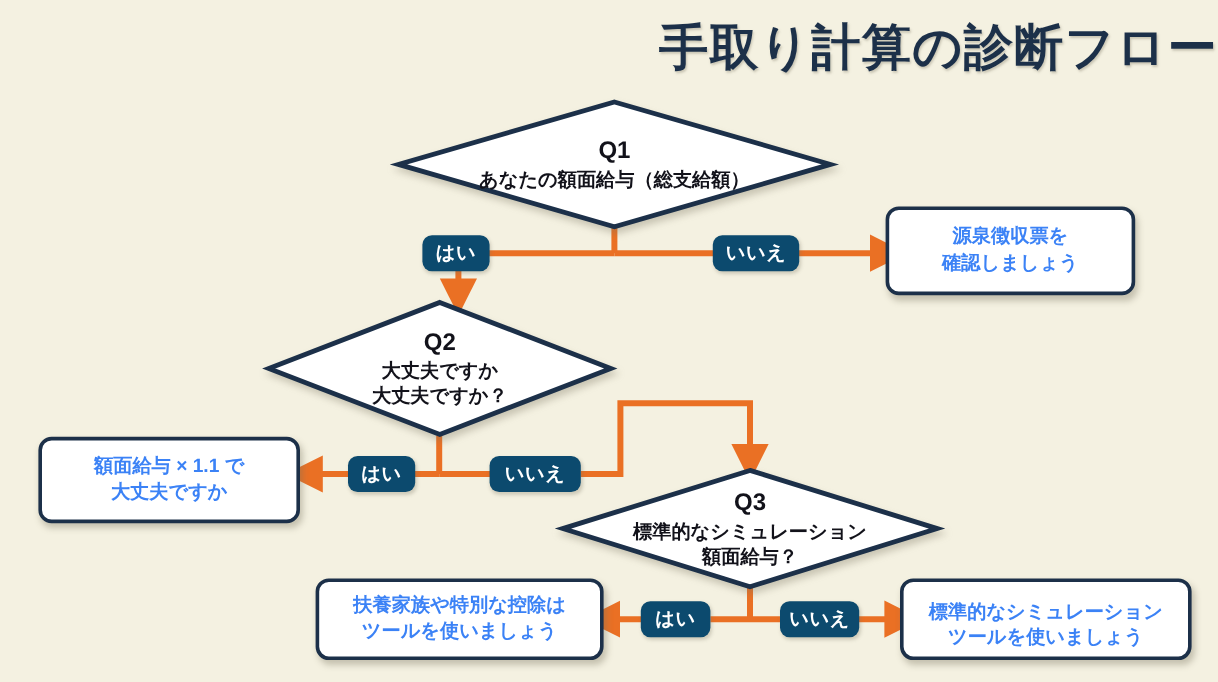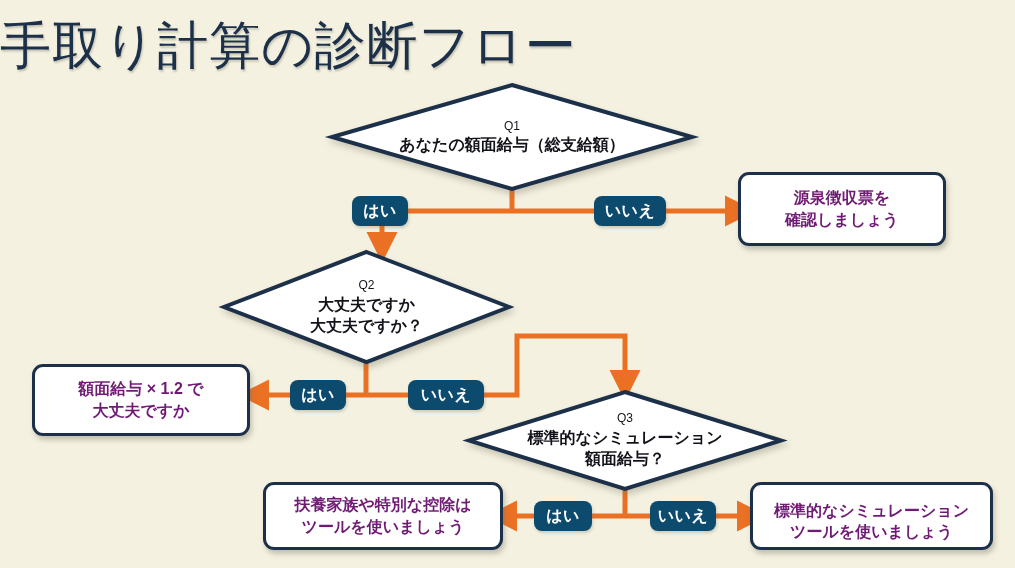--- a/index.html
+++ b/index.html
@@ -19,23 +19,23 @@
     height: 568px;
     background: #f4f1e1;
   }
 
   
   #title {
     position: absolute;
     left: 0;
     top: 12px;
     width: 1015px;
-    text-align: left;
-    font-size: 51px;
-    font-weight: normal;
+    text-align: right;
+    font-size: 41px;
+    font-weight: bold;
     color: #1c3049;
     letter-spacing: 1px;
     text-shadow: 1px 2px 2px rgba(120,115,95,0.35);
   }
 
   
   #wires {
     position: absolute;
     left: 0;
     top: 0;
@@ -64,36 +64,36 @@
     align-items: center;
     justify-content: center;
     color: #12121a;
     font-weight: bold;
     font-size: 16px;
     line-height: 1.32;
     text-align: center;
     pointer-events: none;
   }
   .diamond .qid {
-    font-size: 12px;
-    font-weight: normal;
+    font-size: 20px;
+    font-weight: bold;
   }
 
   
   .rbox {
     position: absolute;
     box-sizing: border-box;
     background: #ffffff;
     border: 3px solid #1c3049;
     border-radius: 11px;
     display: flex;
     align-items: center;
     justify-content: center;
     text-align: center;
-    color: #701a75;
+    color: #3b82f6;
     font-weight: bold;
     font-size: 16px;
     line-height: 1.35;
     box-shadow: 2px 4px 5px rgba(120,115,95,0.38);
     padding: 4px 8px;
   }
 
   
   .pill {
     position: absolute;
@@ -196,21 +196,21 @@
 
   <div class="rbox" style="left:738px; top:172px; width:208px; height:74px;">
     <div>
       <div>源泉徴収票を</div>
       <div>確認しましょう</div>
     </div>
   </div>
 
   <div class="rbox" style="left:32px; top:364px; width:218px; height:72px;">
     <div>
-      <div>額面給与 × 1.2 で</div>
+      <div>額面給与 × 1.1 で</div>
       <div>大丈夫ですか</div>
     </div>
   </div>
 
   <div class="rbox" style="left:263px; top:482px; width:240px; height:68px;">
     <div>
       <div>扶養家族や特別な控除は</div>
       <div>ツールを使いましょう</div>
     </div>
   </div>

